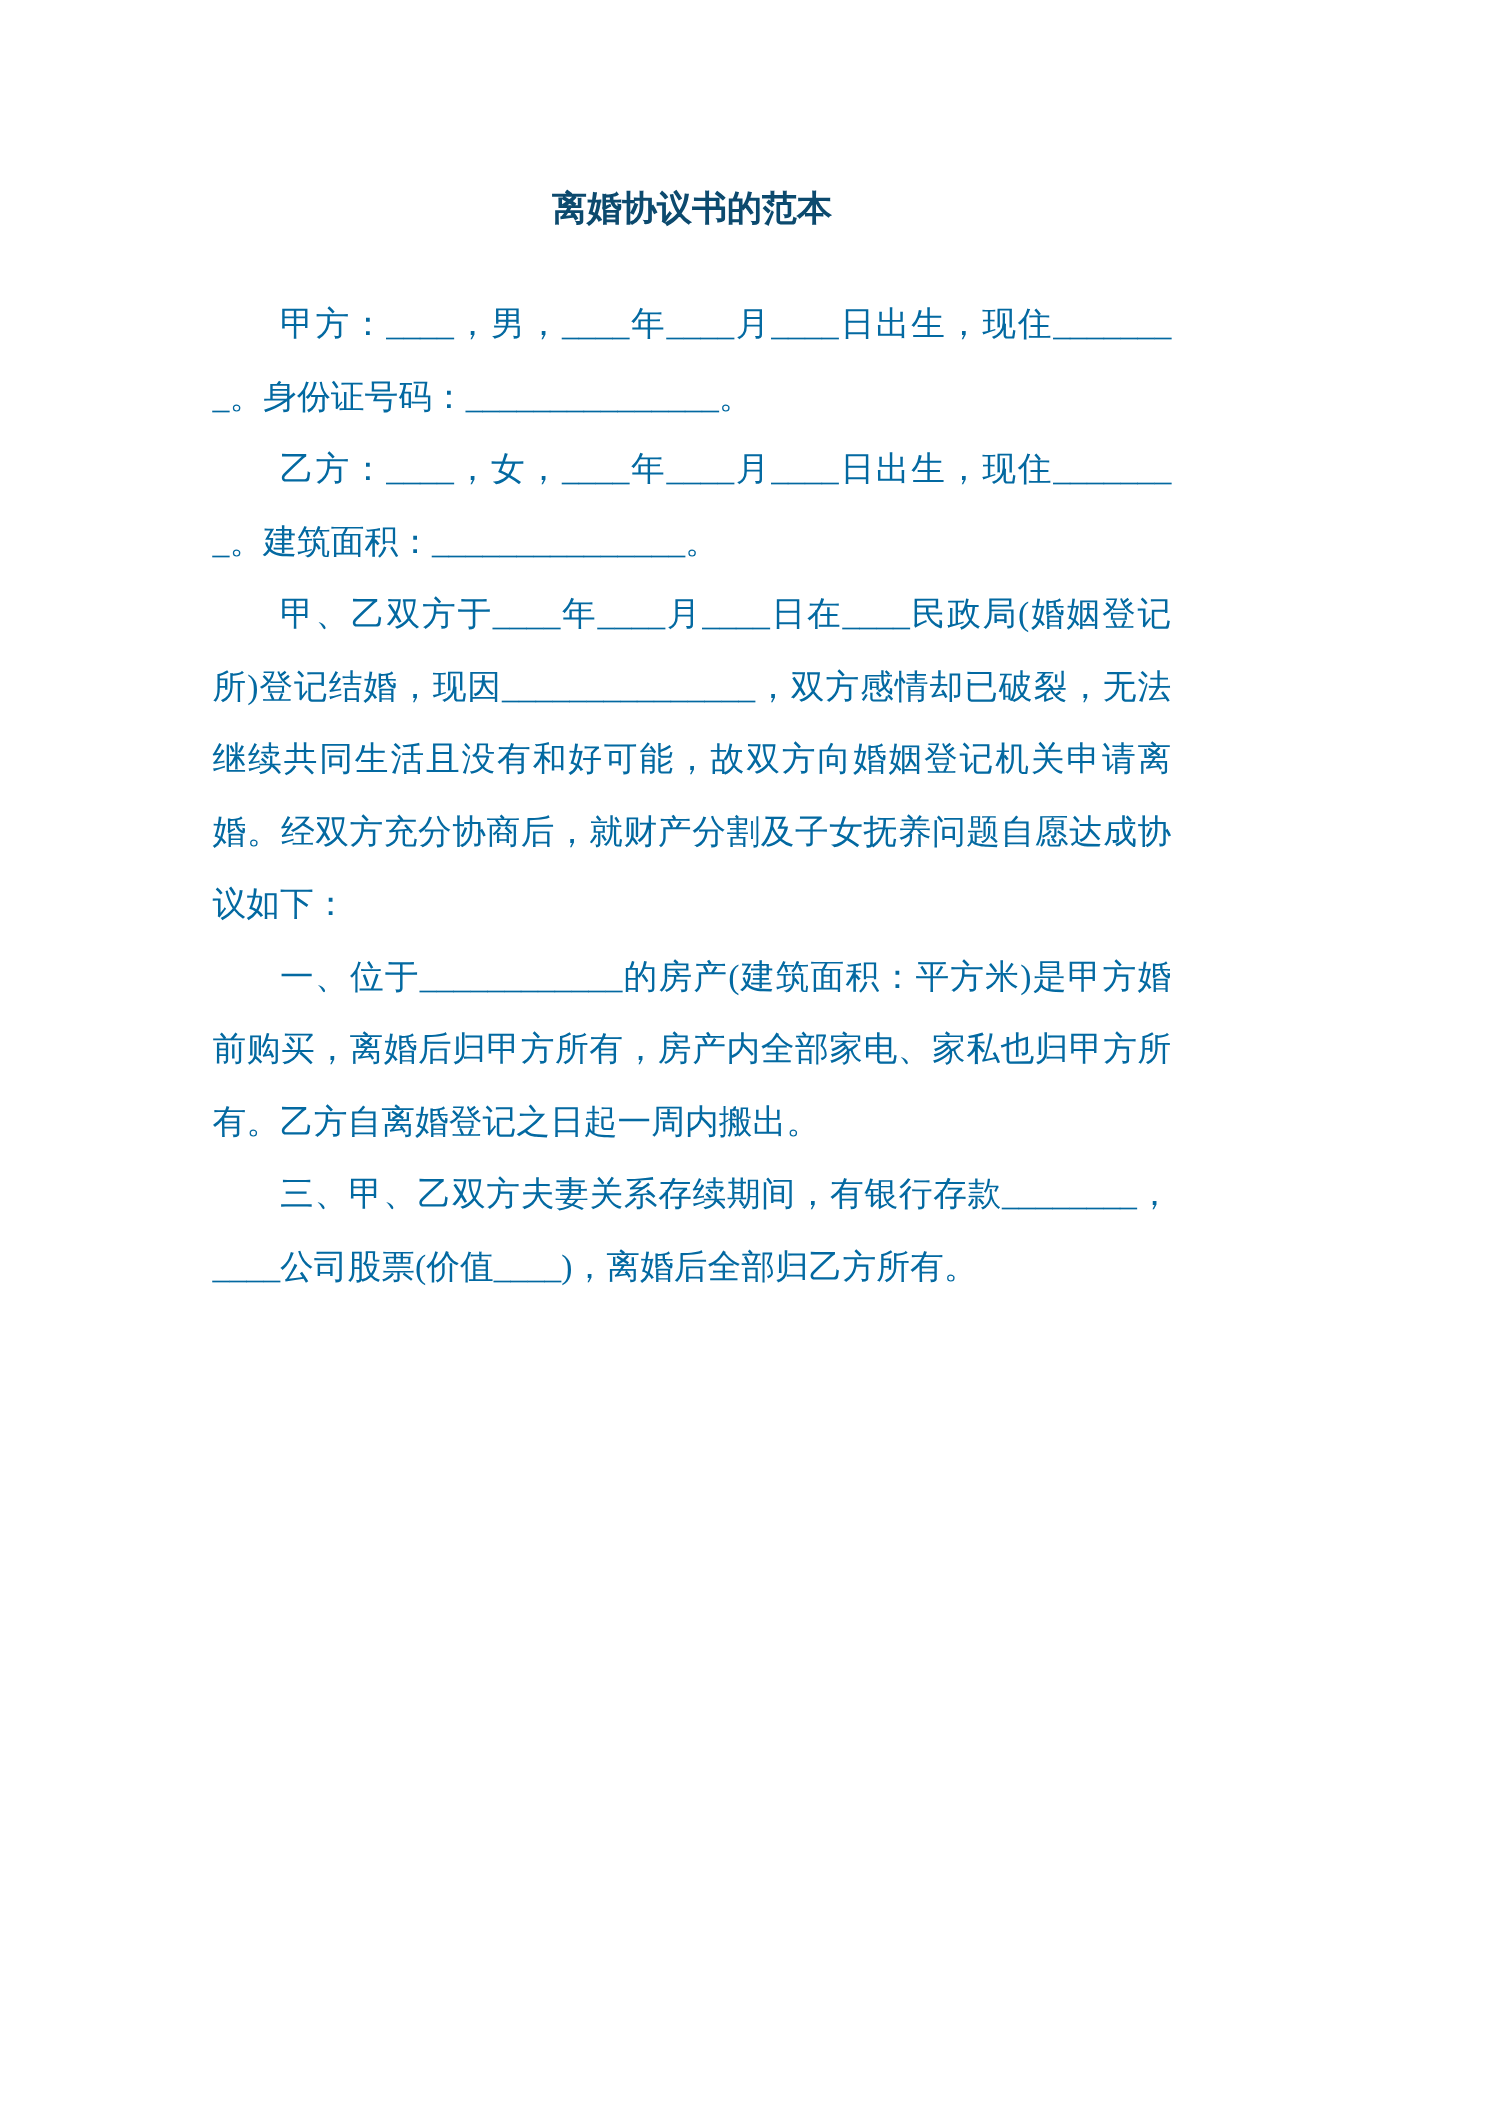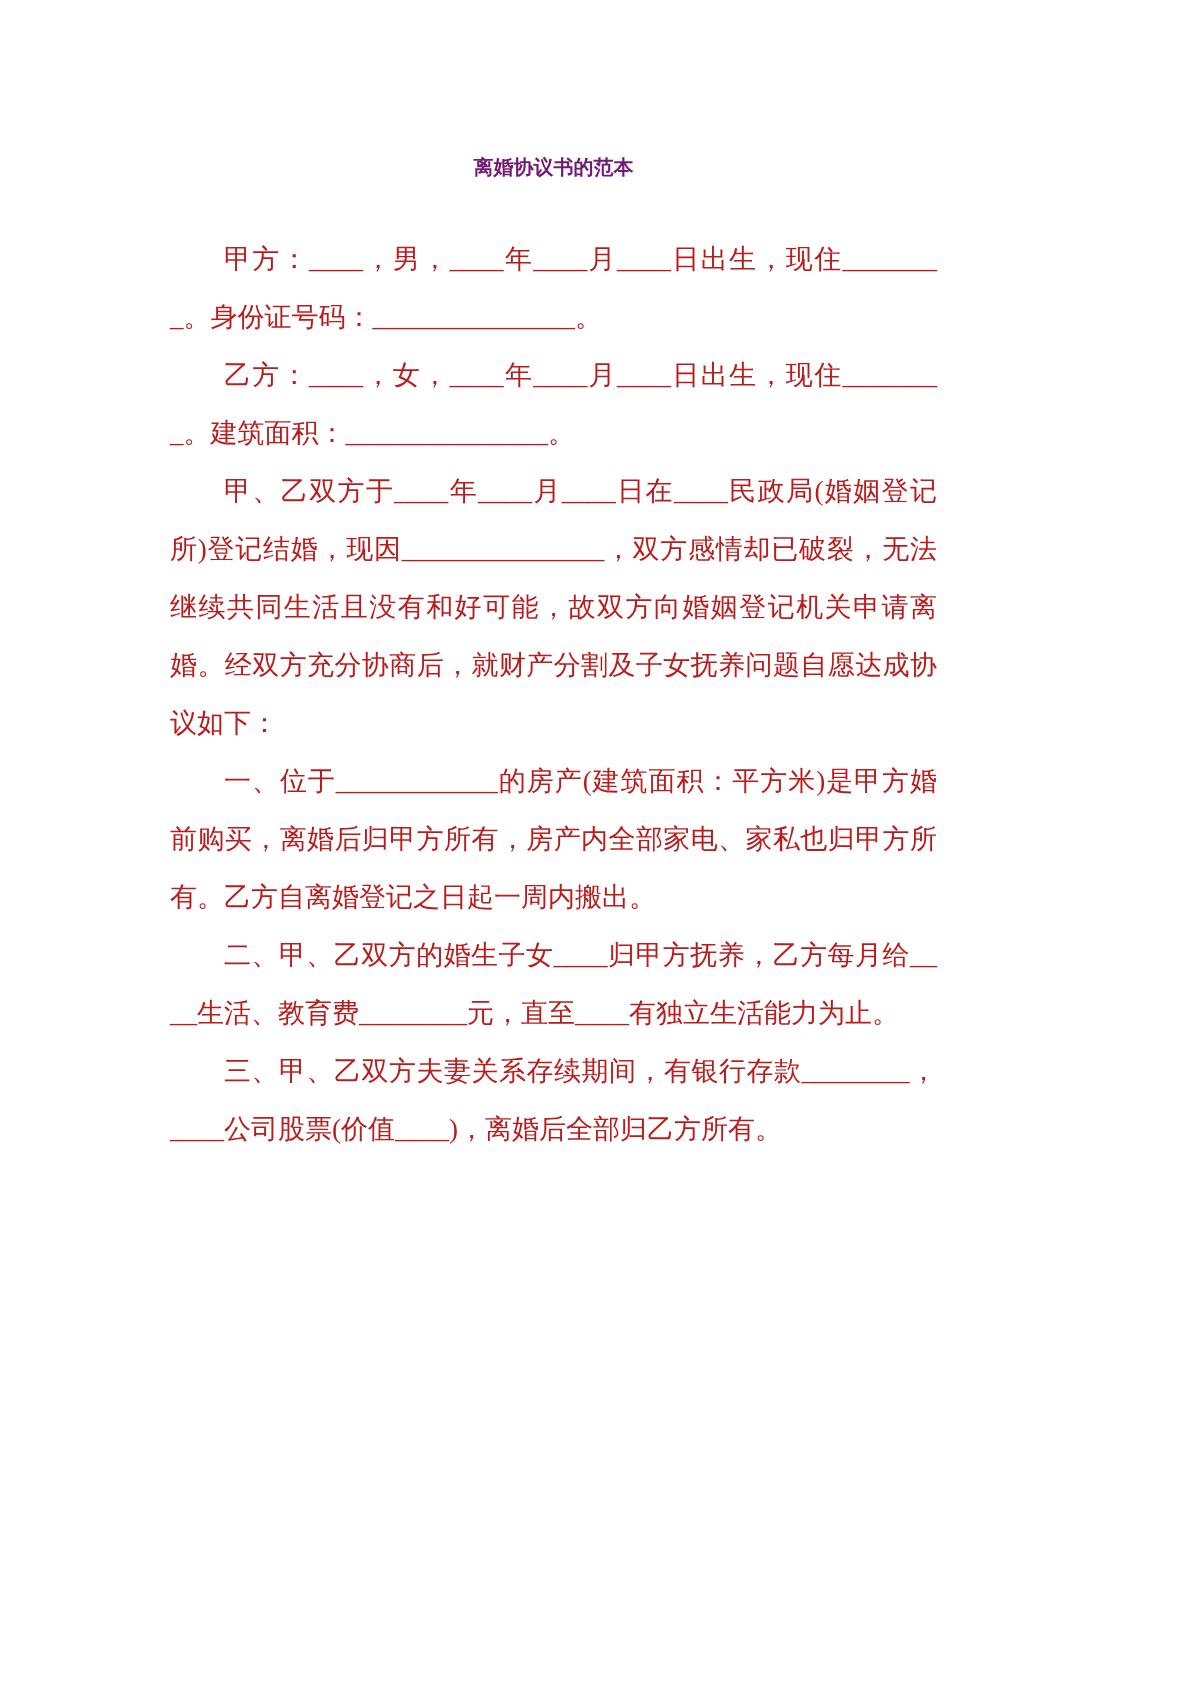--- a/index.html
+++ b/index.html
@@ -12,45 +12,44 @@
     width: 1190px;
     height: 1683px;
     background: #ffffff;
     box-sizing: border-box;
     padding: 150px 253px 0 170px;
     overflow: hidden;
   }
   .doc-title {
     font-family: "Liberation Sans", "DejaVu Sans", sans-serif;
     font-weight: bold;
-    font-size: 20px;
+    font-size: 28px;
     line-height: 34px;
-    color: #701a75;
+    color: #0c4a6e;
     text-align: center;
     margin: 0 0 46px 0;
   }
   .doc-body p {
     font-family: "Liberation Serif", "DejaVu Serif", serif;
     font-size: 27px;
     line-height: 58px;
-    color: #b91c1c;
+    color: #0369a1;
     text-align: justify;
     text-justify: inter-ideograph;
     text-indent: 2em;
     margin: 0;
     word-break: break-all;
   }
 </style>
 </head>
 <body>
 
 <div class="page">
   <h1 class="doc-title">离婚协议书的范本</h1>
 
   <div class="doc-body">
     <p>甲方：____，男，____年____月____日出生，现住________。身份证号码：_______________。</p>
     <p>乙方：____，女，____年____月____日出生，现住________。建筑面积：_______________。</p>
     <p>甲、乙双方于____年____月____日在____民政局(婚姻登记所)登记结婚，现因_______________，双方感情却已破裂，无法继续共同生活且没有和好可能，故双方向婚姻登记机关申请离婚。经双方充分协商后，就财产分割及子女抚养问题自愿达成协议如下：</p>
     <p>一、位于____________的房产(建筑面积：平方米)是甲方婚前购买，离婚后归甲方所有，房产内全部家电、家私也归甲方所有。乙方自离婚登记之日起一周内搬出。</p>
-    <p>二、甲、乙双方的婚生子女____归甲方抚养，乙方每月给____生活、教育费________元，直至____有独立生活能力为止。</p>
     <p>三、甲、乙双方夫妻关系存续期间，有银行存款________，____公司股票(价值____)，离婚后全部归乙方所有。</p>
   </div>
 </div>
 
 </body></html>

